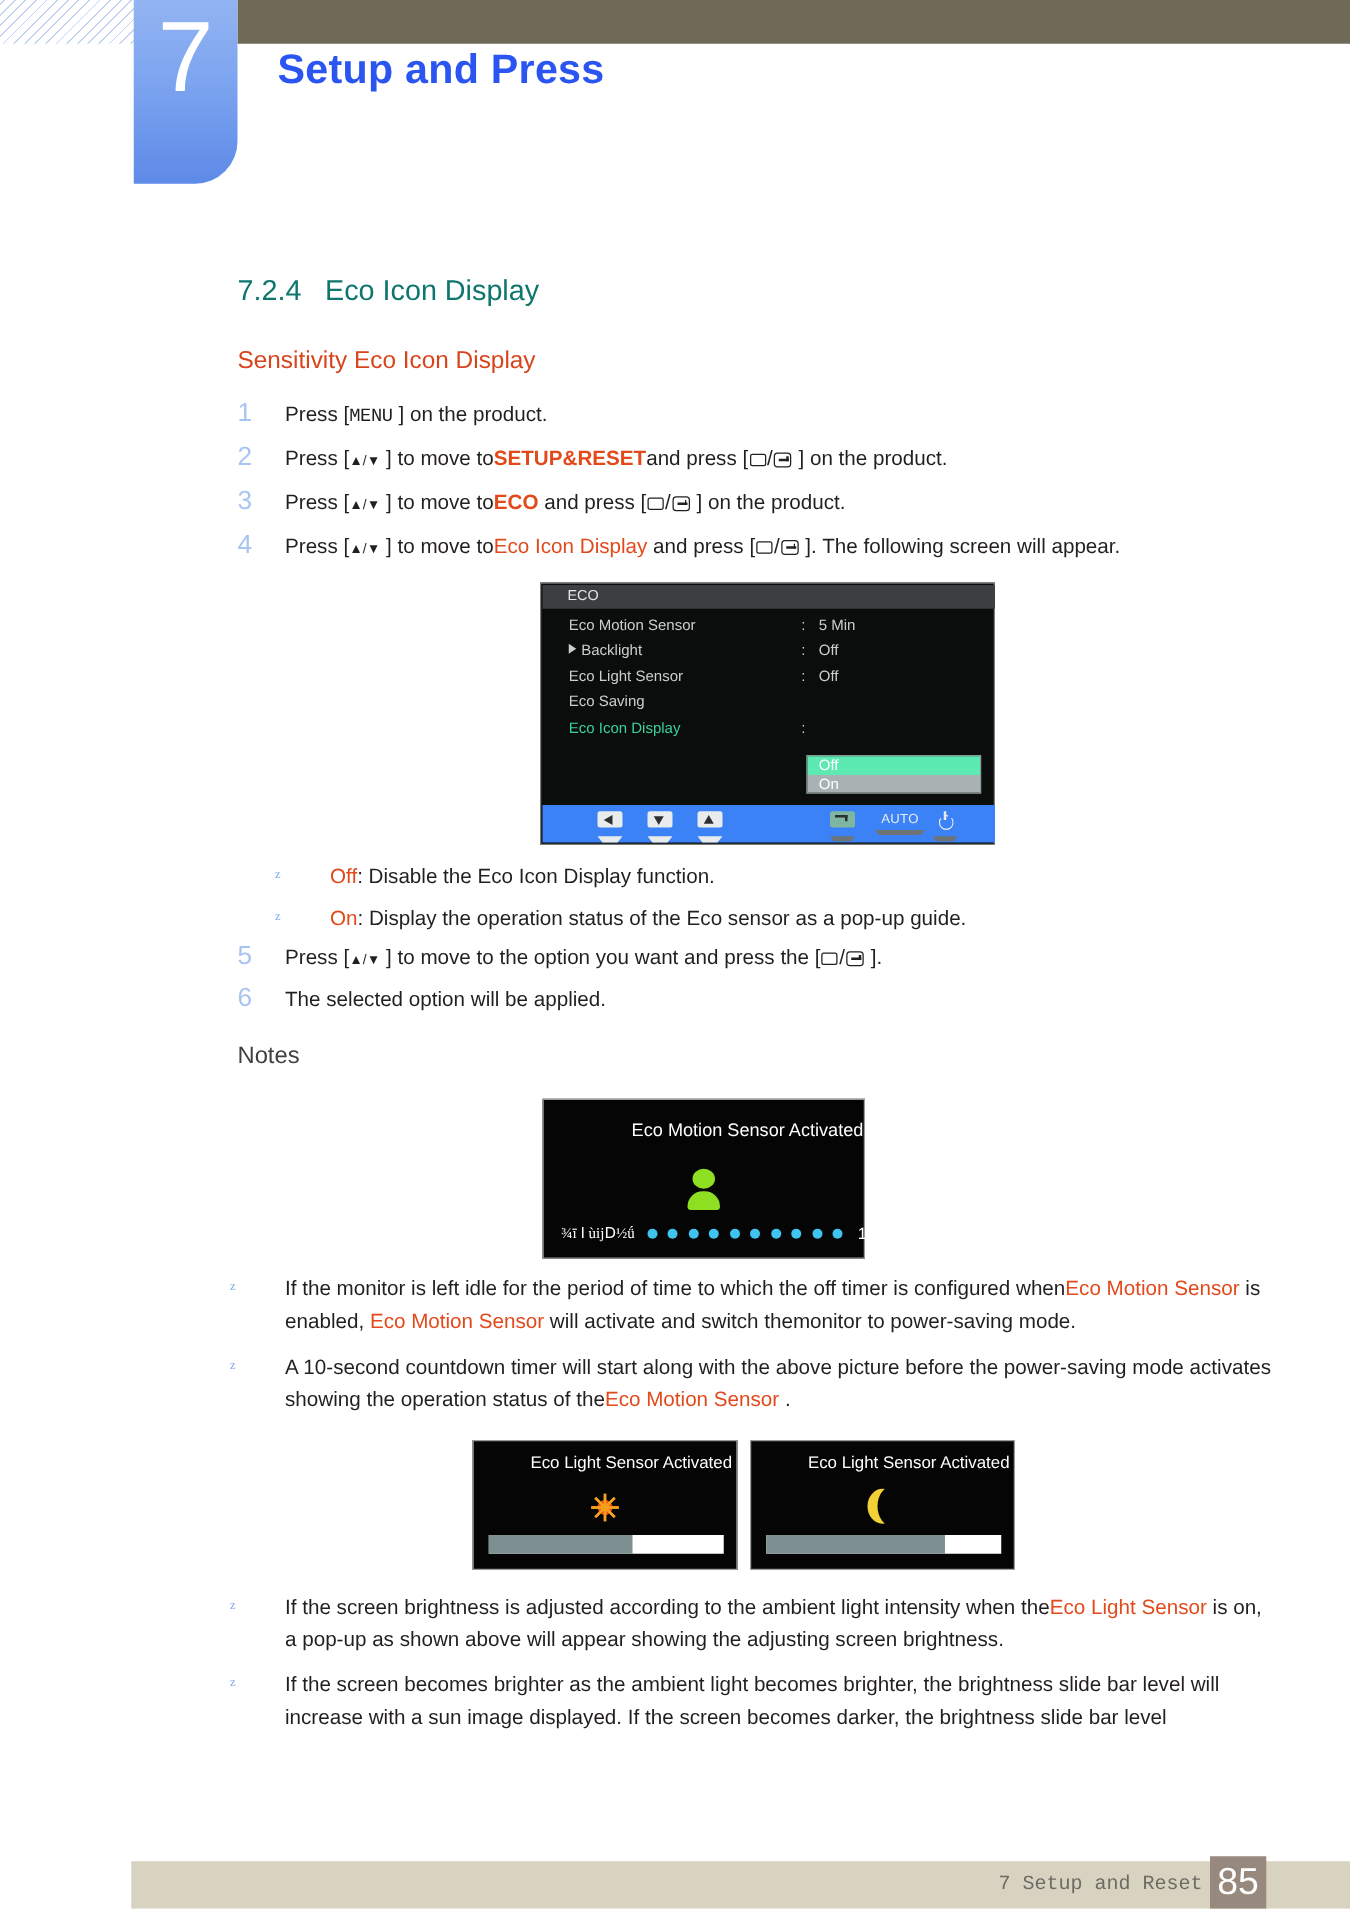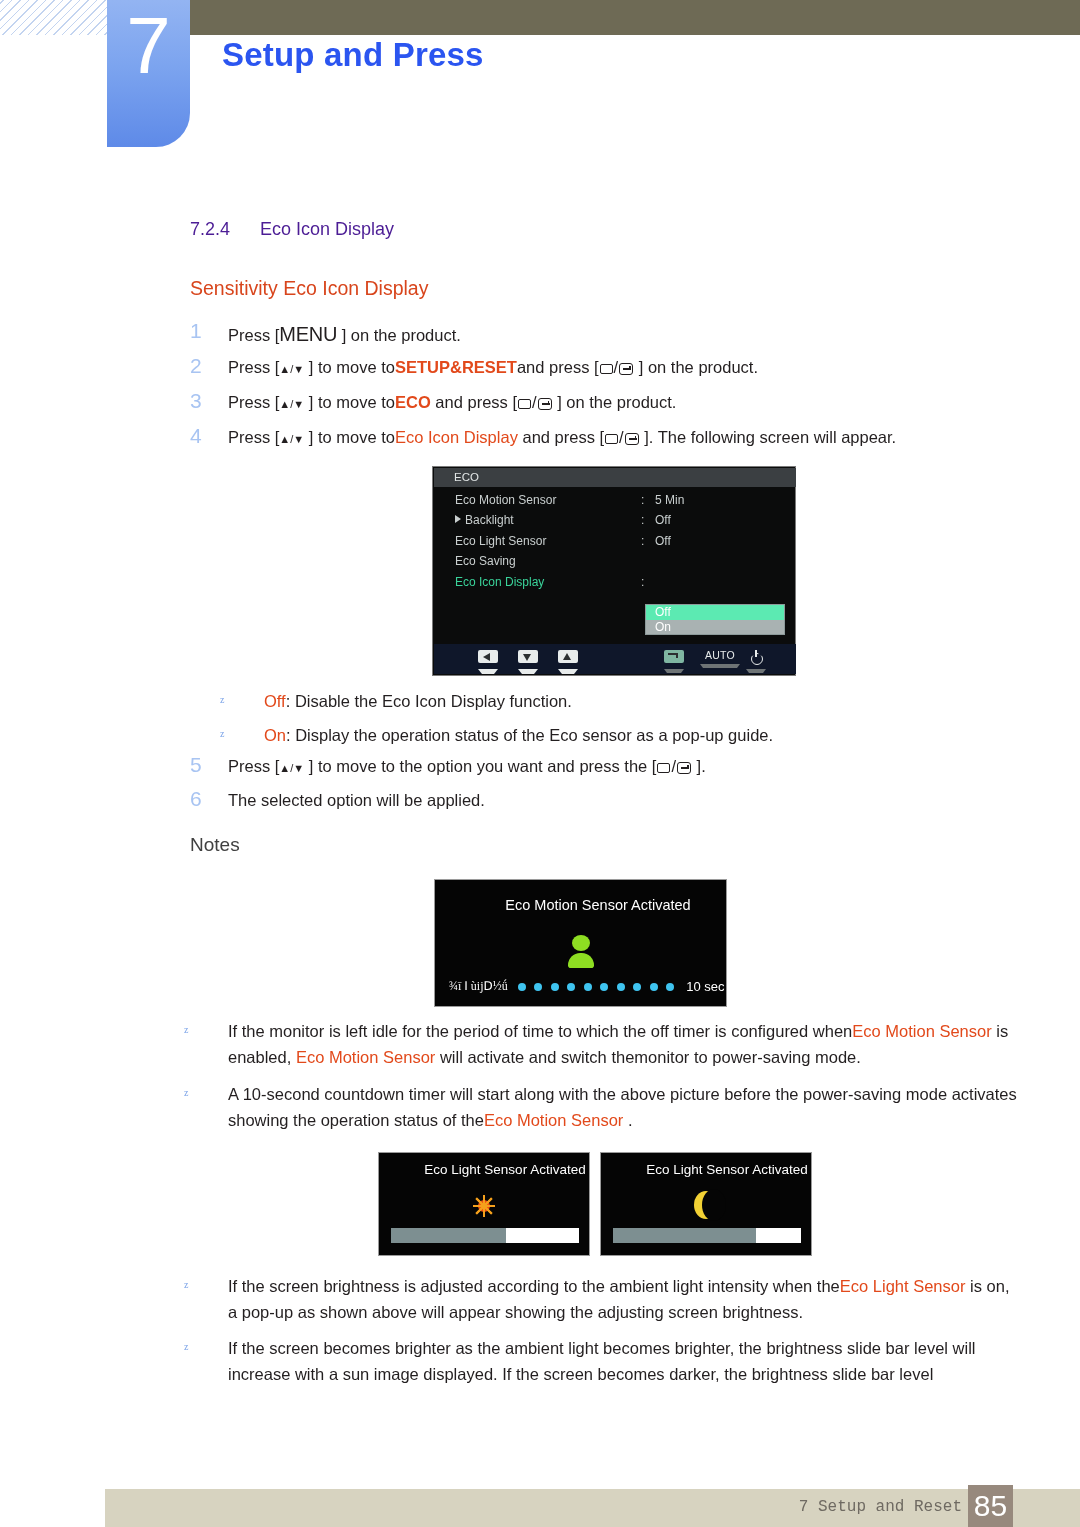--- a/index.html
+++ b/index.html
@@ -36,40 +36,40 @@
     font-weight:400;
   }
   .chapter-title {
     position:absolute; left:222px; top:36px;
     font-size:33px; color:#2b55f0; font-weight:bold;
     letter-spacing:0.2px;
   }
 
   .sec-num-title {
     position:absolute; left:190px; top:219px;
-    font-size:18px; color:#4c1d95;
+    font-size:23px; color:#0f766e;
   }
   .sec-num-title .num { display:inline-block; width:70px; }
 
   .sub-title {
     position:absolute; left:190px; top:277px;
     font-size:19.5px; color:#d8451c;
   }
 
   
   .step { position:absolute; font-size:16.5px; color:#231f20; line-height:1.1; white-space:nowrap; }
   .step .sn {
     position:absolute; left:-38px; top:-4px;
     font-size:21px; color:#a8c4f2;
   }
   .kw { color:#e2491b; }
   .kw-b { color:#e2491b; font-weight:bold; }
 
   
-  .key { font-size:20px; letter-spacing:-0.3px; }
+  .key { font-size:15px; letter-spacing:-0.3px;font-family:Liberation Mono, monospace; }
   .arrowpair { font-size:11px; letter-spacing:0px; }
   .glyph-rect {
     display:inline-block; width:13px; height:10px;
     border:1.6px solid #231f20; border-radius:2px;
     vertical-align:-1px; margin:0 1px;
   }
   .glyph-enter {
     display:inline-block; width:14px; height:12px;
     border:1.6px solid #231f20; border-radius:3px;
     position:relative; vertical-align:-2px; margin:0 1px;
@@ -128,21 +128,21 @@
   .osd-popup {
     position:absolute; left:212px; top:137px; width:140px; height:31px;
     border:1px solid #8d9a9a;
   }
   .osd-opt { height:14.5px; font-size:12px; padding-left:9px; color:#ffffff; }
   .osd-opt.sel { background:#5ceab2; color:#ffffff; }
   .osd-opt.unsel { background:#a9b2b2; color:#ffffff; }
 
   .osd-btnbar {
     position:absolute; left:1px; bottom:1px; width:362px; height:30px;
-    background:#0f172a;
+    background:#3b82f6;
   }
   .osd-btn { position:absolute; top:5px; text-align:center; }
   .osd-btn .cap {
     display:inline-block; width:20px; height:13px;
     background:#e8ecec; border-radius:2px; position:relative;
   }
   .osd-btn .cap.green { background:#7fb6a2; }
   .osd-btn .sub-arrow {
     display:block; margin-top:2px;
     border-left:4px solid transparent; border-right:4px solid transparent;
@@ -165,21 +165,21 @@
     content:""; position:absolute; left:1.5px; top:3px; width:10px; height:10px;
     border:1.8px solid #e8ecec; border-radius:50%;
     clip-path: polygon(0 22%, 38% 22%, 38% 0, 62% 0, 62% 22%, 100% 22%, 100% 100%, 0 100%);
   }
   .pwr::after {
     content:""; position:absolute; left:5.6px; top:0px; width:1.8px; height:7px; background:#e8ecec;
   }
 
   
   .motion-popup {
-    position:absolute; left:434px; top:879px; width:293px; height:128px;
+    position:absolute; left:434px; top:879px; width:258px; height:128px;
     background:#050505; border:1px solid #9a9a9a;
   }
   .motion-title {
     position:absolute; top:17px; left:0; width:326px; text-align:center;
     color:#ffffff; font-size:14.5px;
   }
   .person {
     position:absolute; left:50%; top:55px; transform:translateX(-50%);
     width:26px; height:33px;
   }

